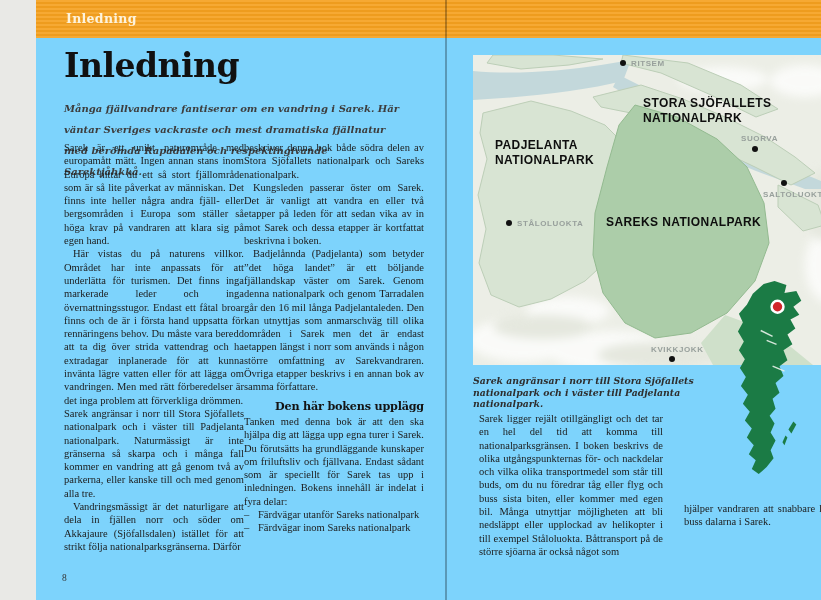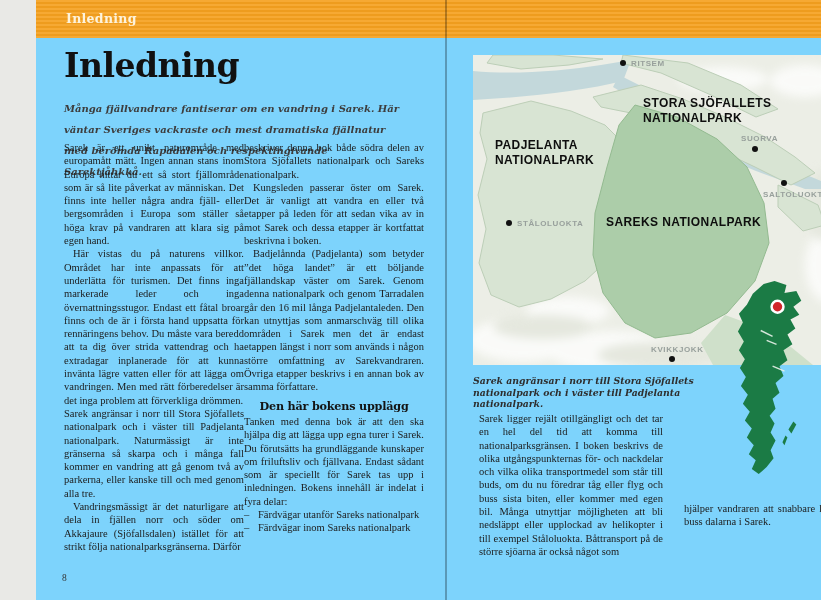--- a/index.html
+++ b/index.html
@@ -33,21 +33,21 @@
     position:absolute;left:28px;top:60px;width:345px;
     font-family:"DejaVu Serif",serif;font-style:italic;font-weight:bold;
     font-size:10px;line-height:21px;color:#3d3d3d;
   }
   .cols{position:absolute;left:28px;top:103px;display:flex;}
   .col{width:180px;font-size:10.5px;line-height:13.3px;text-align:justify;hyphens:auto;}
   .p{margin:0;}
   .p.indent{text-indent:9px;}
   .col-heading{
     font-family:"DejaVu Serif",serif;font-weight:bold;font-size:11.2px;
-    color:#141414;margin:6px 0 2px 0;text-align:center;letter-spacing:-.2px;
+    color:#141414;margin:6px 0 2px 0;text-align:right;letter-spacing:-.2px;
   }
   .dash-list{margin:0;}
   .dash-item{position:relative;padding-left:14px;text-align:left;}
   .dash-item::before{content:"–";position:absolute;left:0;top:0;}
   .page-number{
     position:absolute;font-size:9.5px;color:#333;font-family:"Liberation Serif",serif;
   }
   .pn-left{left:26px;top:535px;}
   .pn-right{left:383px;top:535px;}
 

